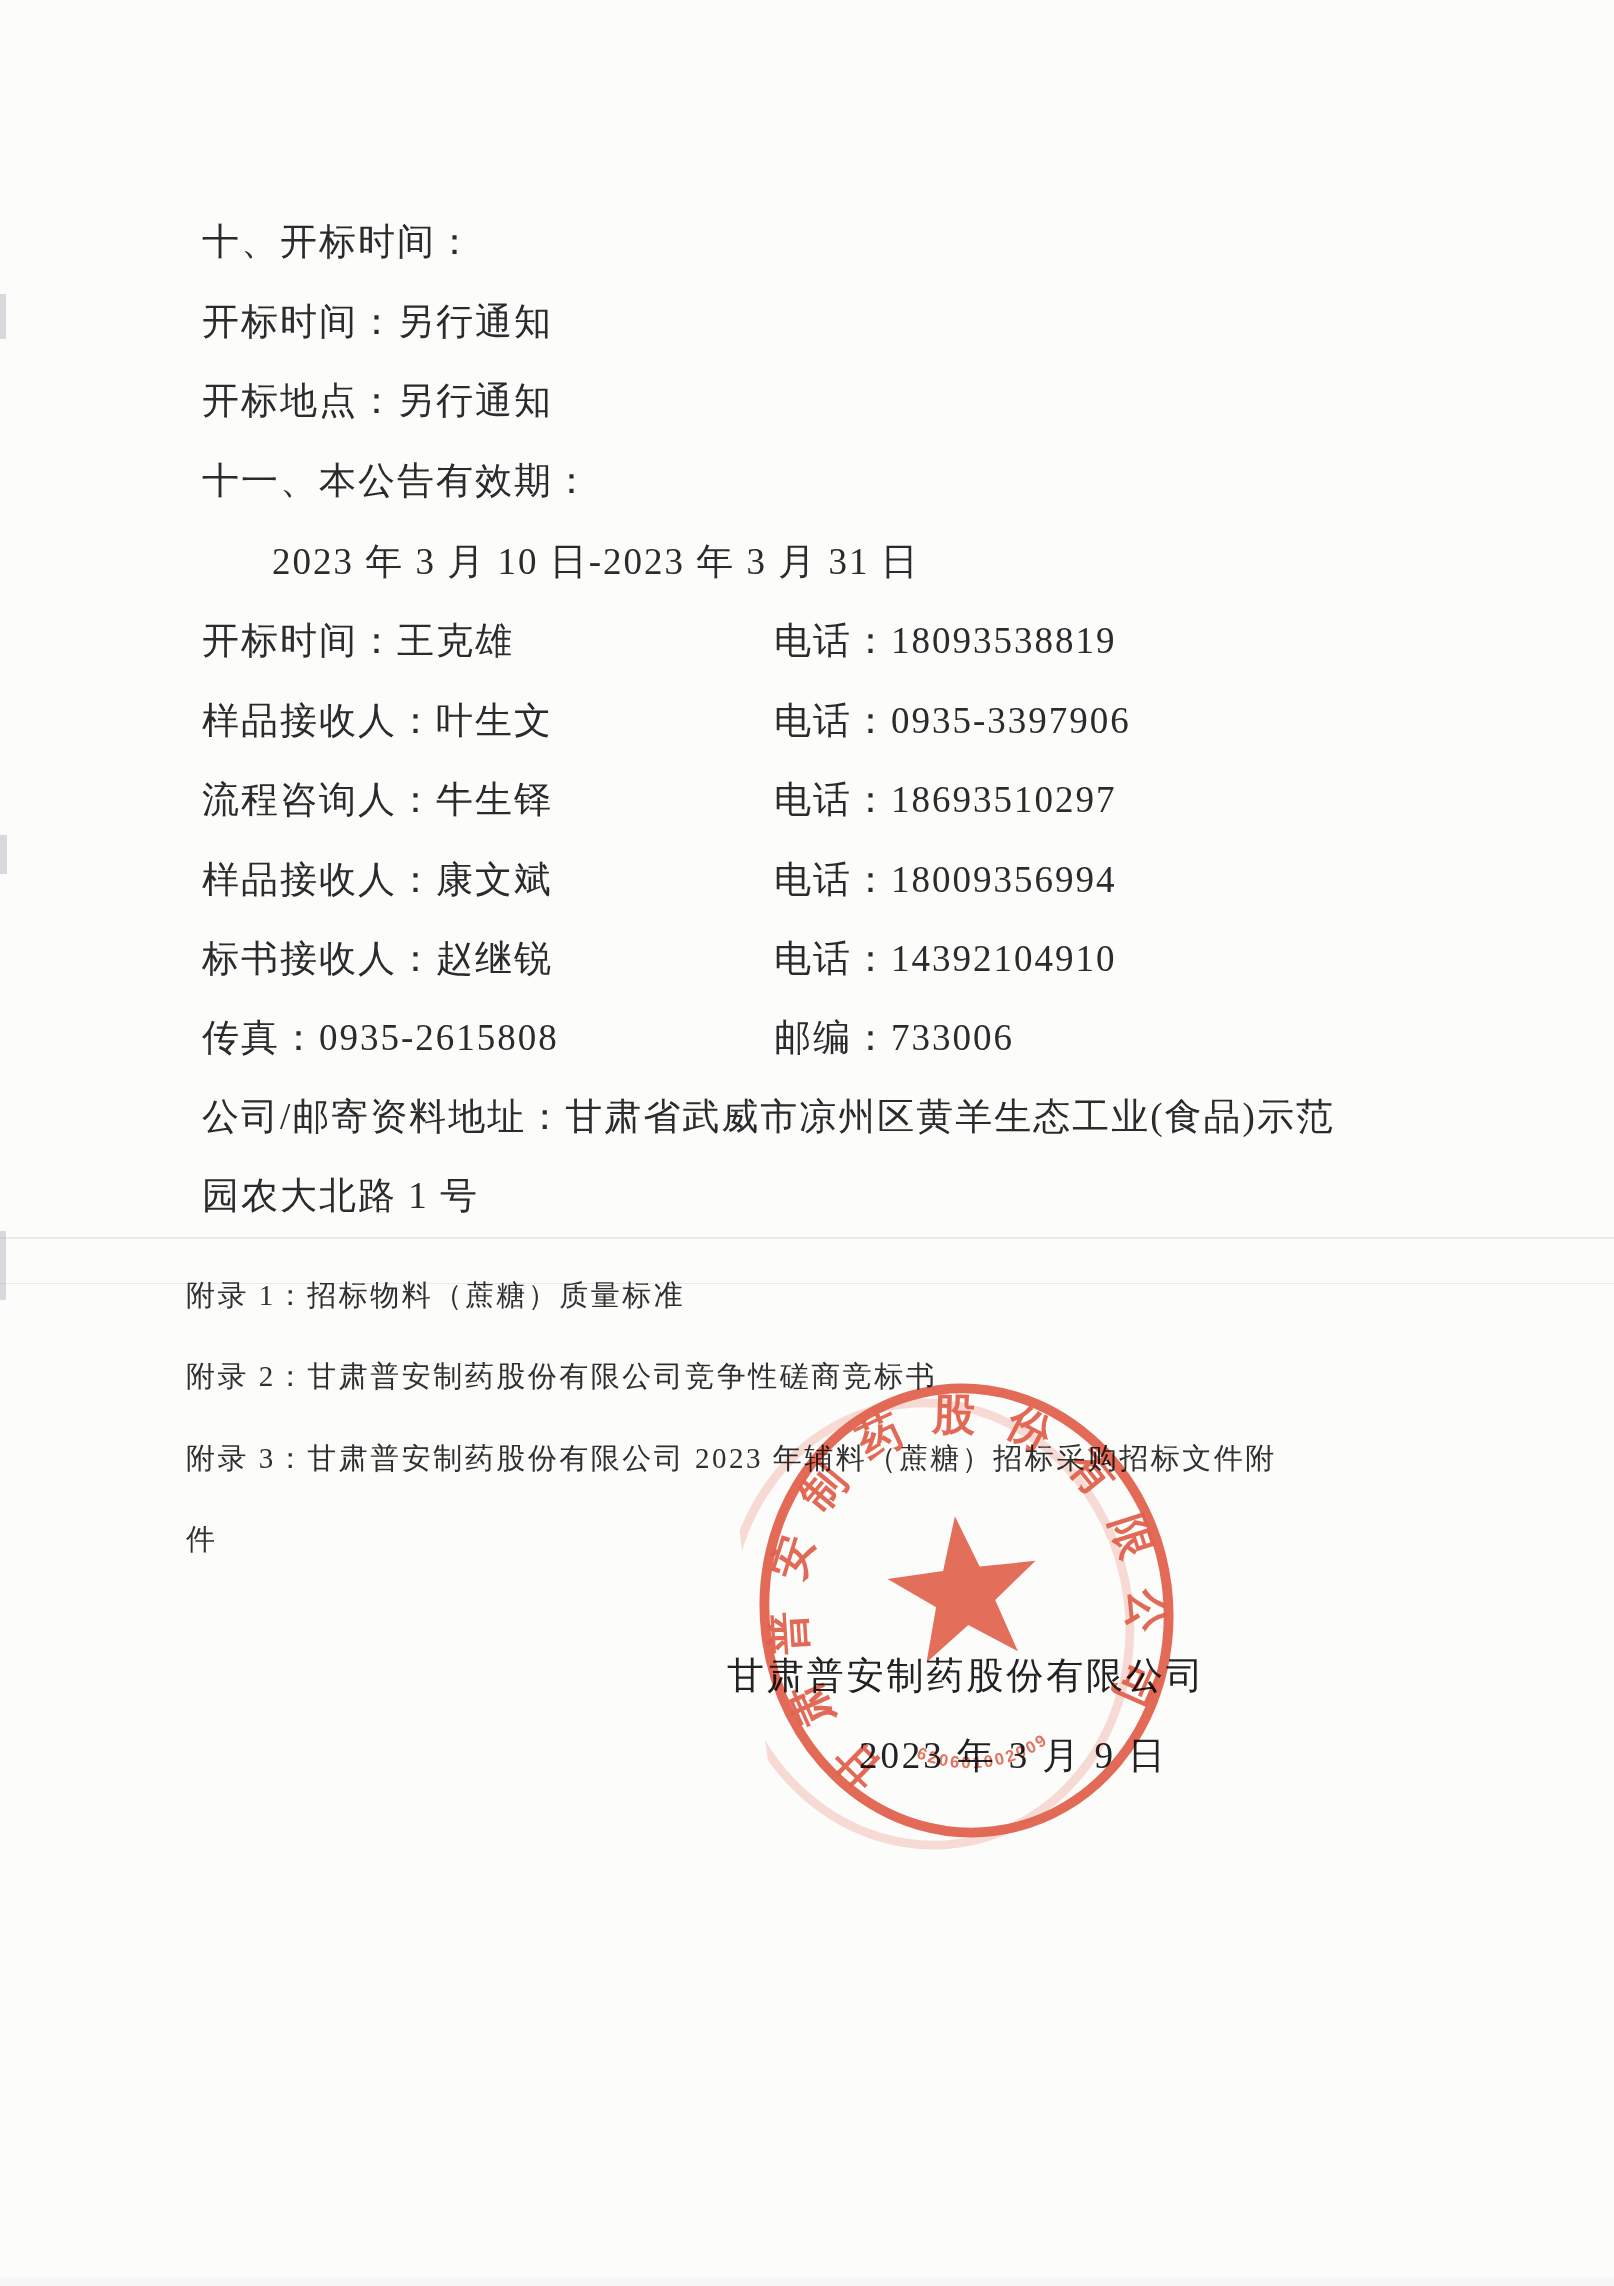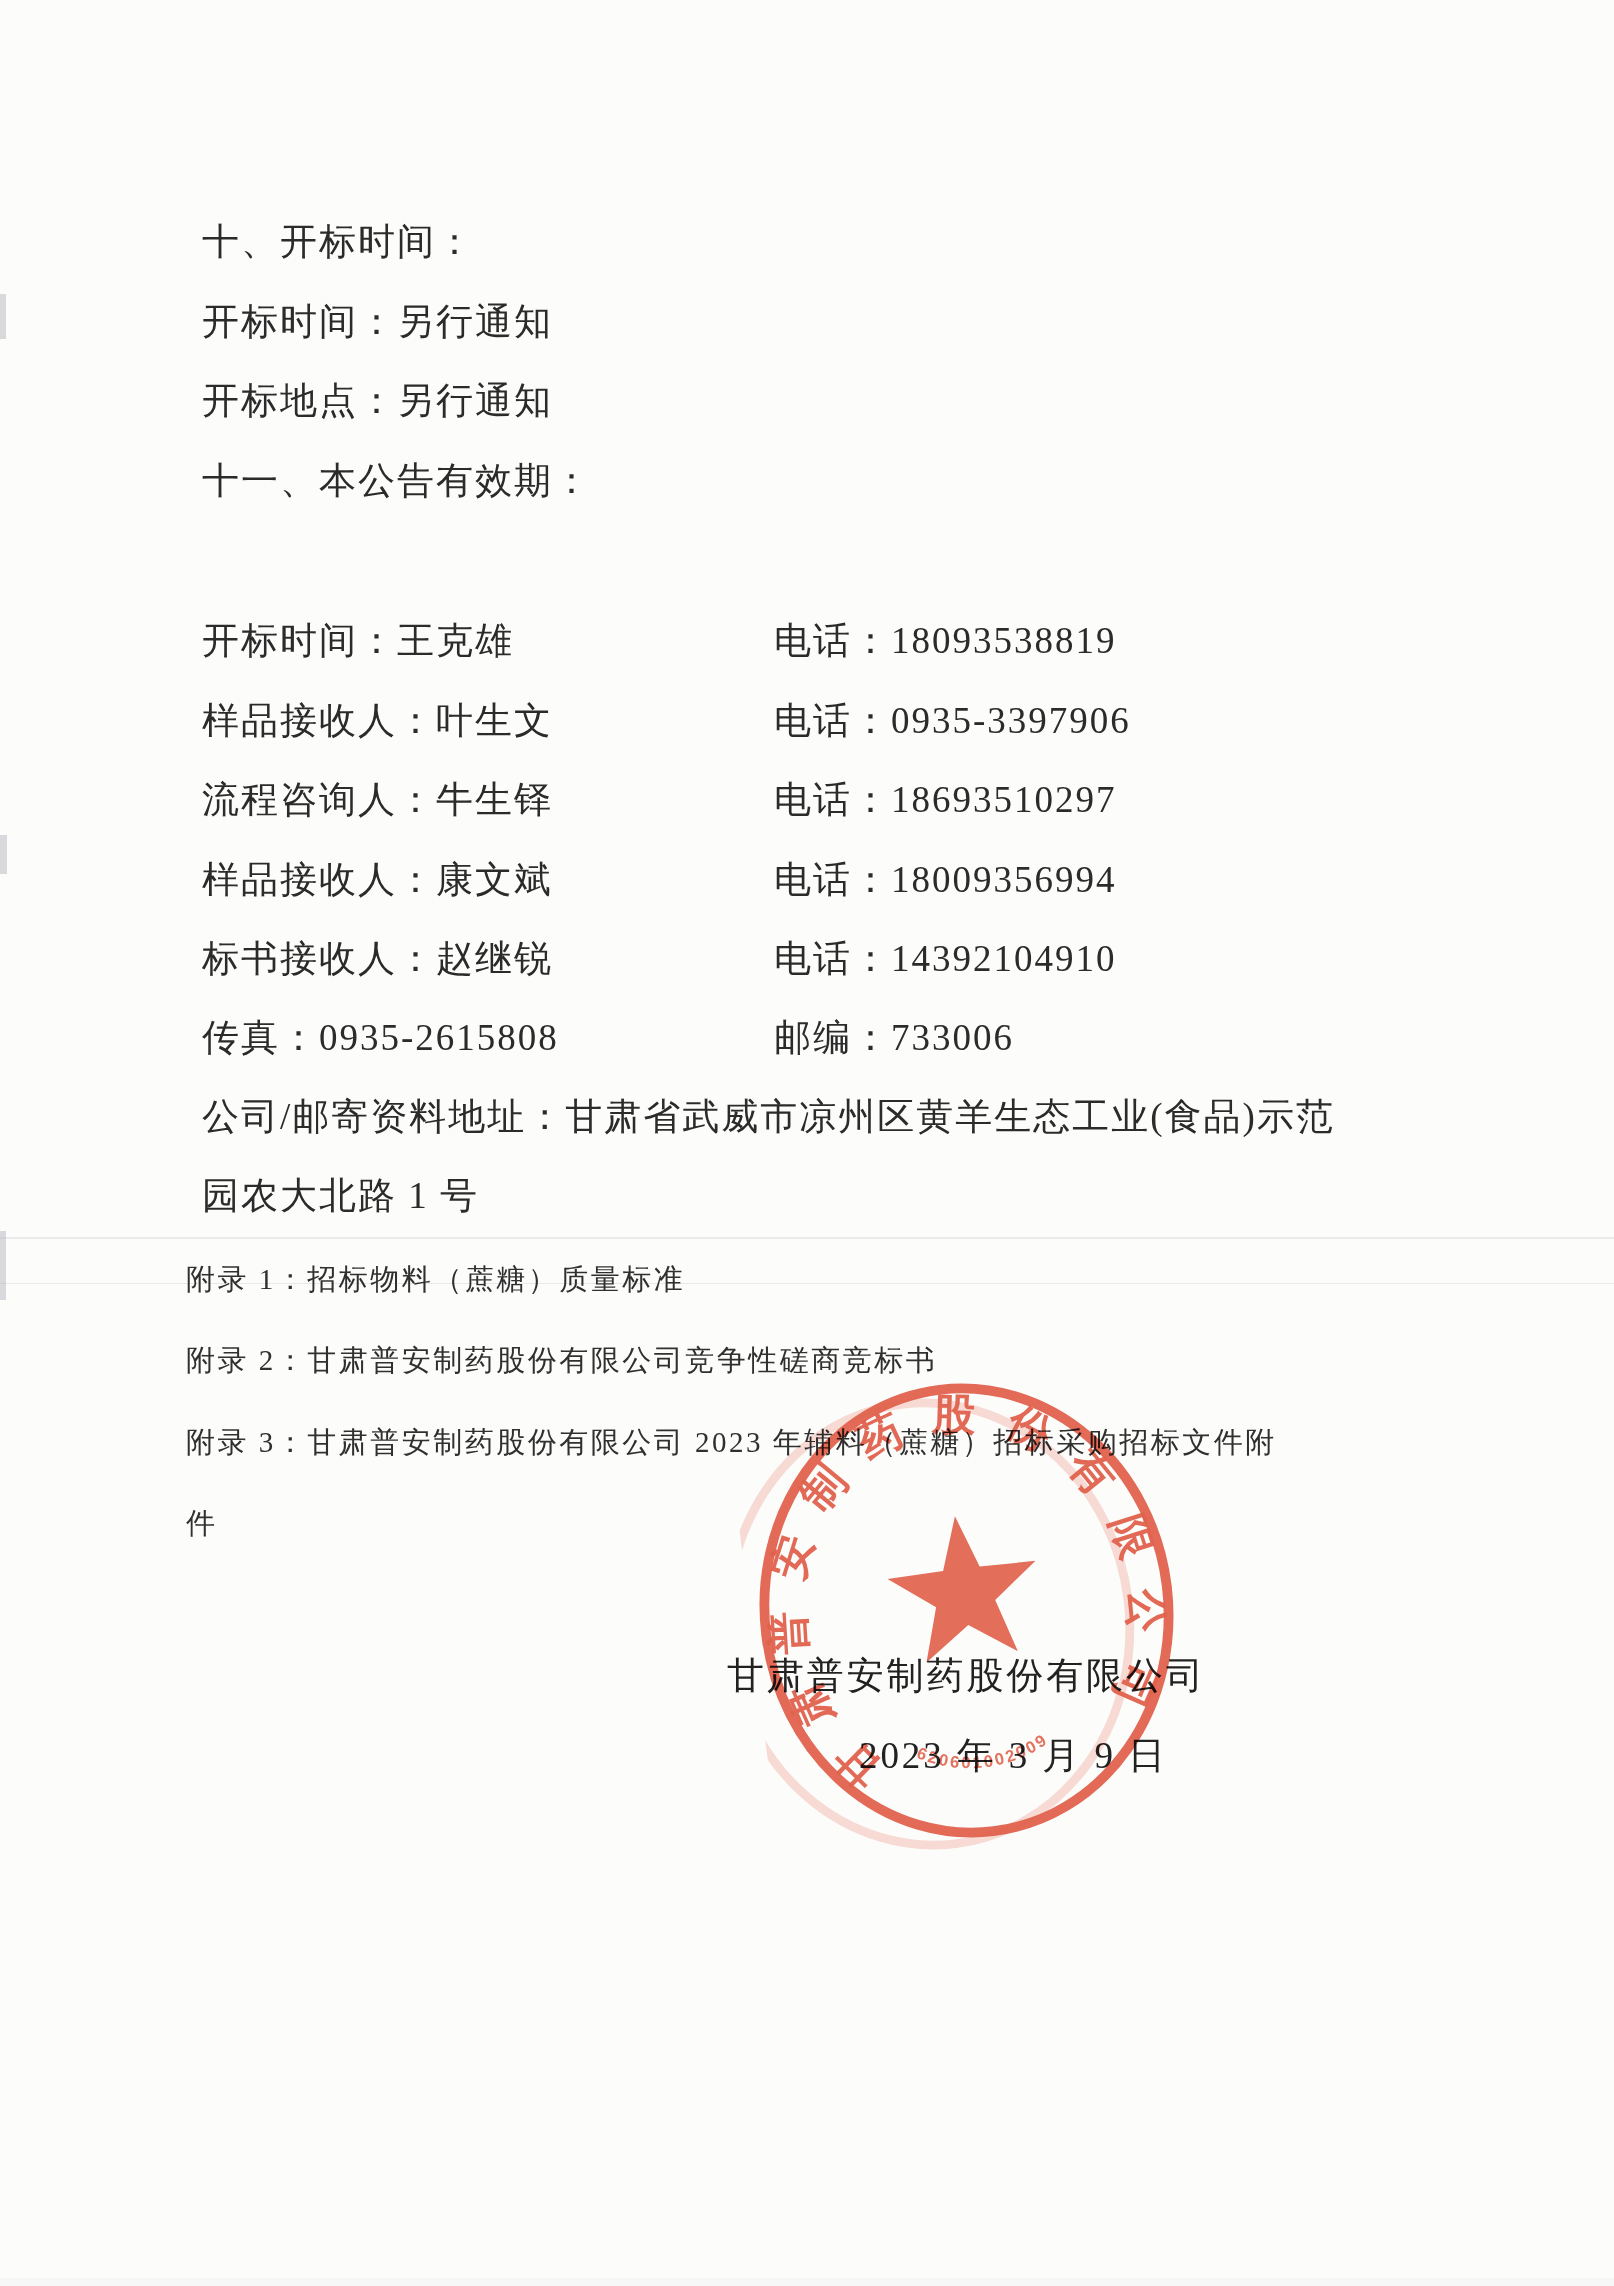--- a/index.html
+++ b/index.html
@@ -14,21 +14,21 @@
   }
   .ln {
     position:absolute; white-space:nowrap;
     font-size:37px; letter-spacing:2px; line-height:1;
   }
   .main-left { left:202px; }
   .indent { left:272px; }
   .row-right { position:absolute; left:774px; top:0; white-space:nowrap; }
   .appendix {
     position:absolute; white-space:nowrap; left:186px;
-    font-size:29px; letter-spacing:2.5px; color:#303030;
+    font-size:29px; letter-spacing:2.5px; color:#303030;margin-top:16px;
   }
   .sig { position:absolute; white-space:nowrap; font-size:37px; letter-spacing:2.9px; color:#222; }
   
   .scanline { position:absolute; left:0; width:1614px; background:#e4e4e8; }
   .smudge { position:absolute; background:#b9bcc2; opacity:.55; }
   
   .seal {
     position:absolute; left:751px; top:1376px; width:431px; height:469px;
     transform:rotate(-7deg);
     mix-blend-mode:multiply; opacity:.93;
@@ -37,20 +37,21 @@
 </style>
 </head>
 <body>
 
 <div class="page">
 
   <div class="ln main-left" style="top:223px">十、开标时间：</div>
   <div class="ln main-left" style="top:303px">开标时间：另行通知</div>
   <div class="ln main-left" style="top:382px">开标地点：另行通知</div>
   <div class="ln main-left" style="top:462px">十一、本公告有效期：</div>
+  <div class="ln indent" style="top:543px">2023 年 3 月 10 日-2023 年 3 月 31 日</div>
 
   <div class="ln main-left" style="top:622px">
     <span>开标时间：王克雄</span>
     <span class="row-right" style="left:572px">电话：18093538819</span>
   </div>
   <div class="ln main-left" style="top:702px">
     <span>样品接收人：叶生文</span>
     <span class="row-right" style="left:572px">电话：0935-3397906</span>
   </div>
   <div class="ln main-left" style="top:781px">

